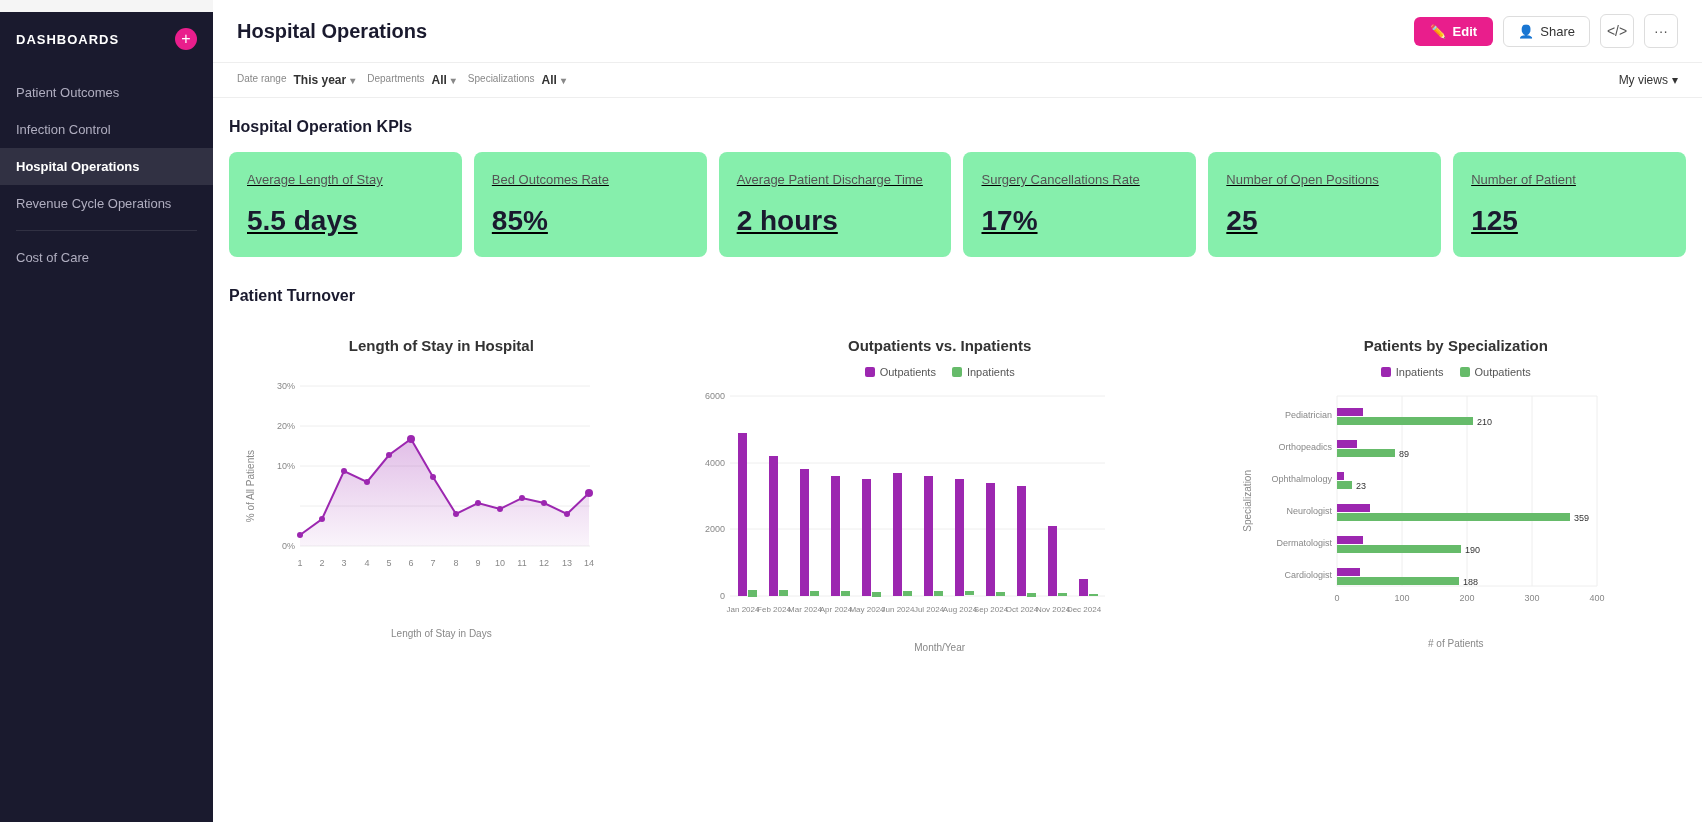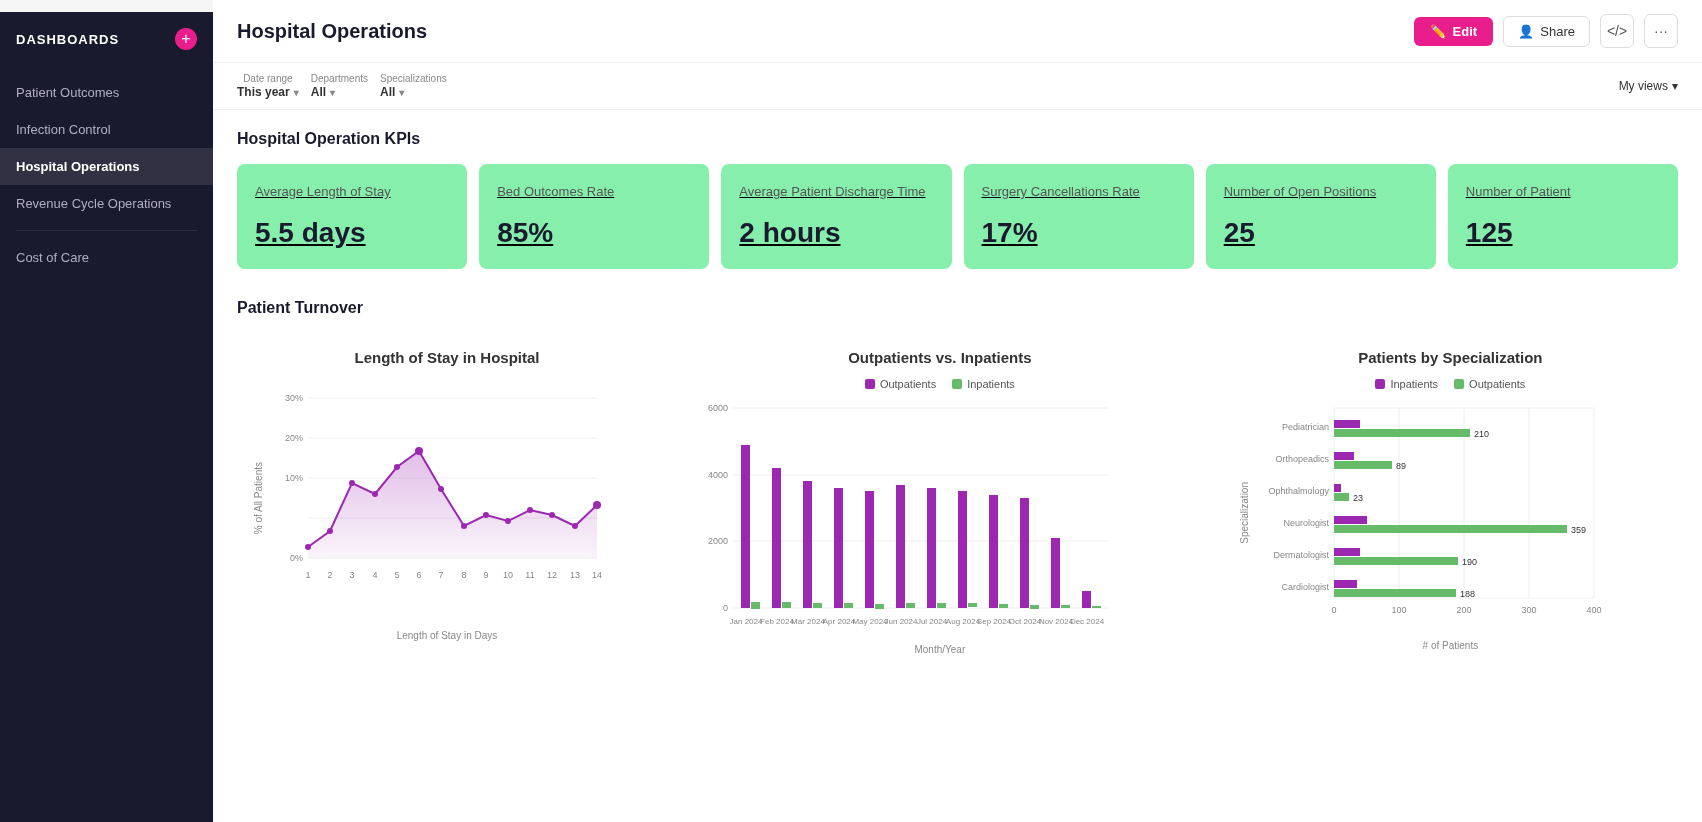--- a/index.html
+++ b/index.html
@@ -130,22 +130,21 @@
     
     .filters {
       display: flex;
       align-items: center;
       gap: 12px;
       padding: 10px 24px;
       border-bottom: 1px solid #eee;
     }
     .filter-group {
       display: flex;
-      flex-direction: column;
-      gap: 1px;
+      gap: 7px;
       cursor: pointer;
       text-align: center;
     }
     .filter-label {
       font-size: 10px;
       color: #888;
     }
     .filter-value {
       font-size: 12px;
       color: #333;
@@ -164,21 +163,21 @@
       font-size: 12px;
       color: #333;
       cursor: pointer;
       display: flex;
       align-items: center;
       gap: 4px;
     }
 
     
     .content {
-      padding: 20px 24px;
+      padding: 20px 16px;
       overflow-y: auto;
     }
 
     .section-title {
       font-size: 16px;
       font-weight: 700;
       color: #1a1a2e;
       margin-bottom: 16px;
     }
 
@@ -248,21 +247,21 @@
       border-radius: 2px;
     }
 
     
     svg text { font-family: -apple-system, BlinkMacSystemFont, 'Segoe UI', sans-serif; }
 
     .chart-axis-label {
       font-size: 10px;
       color: #888;
       text-align: center;
-      margin-top: 12px;
+      margin-top: 22px;
     }
     .chart-wrapper {
       display: flex;
       align-items: center;
     }
   </style>
 </head>
 <body>
 
 <div class="sidebar">

